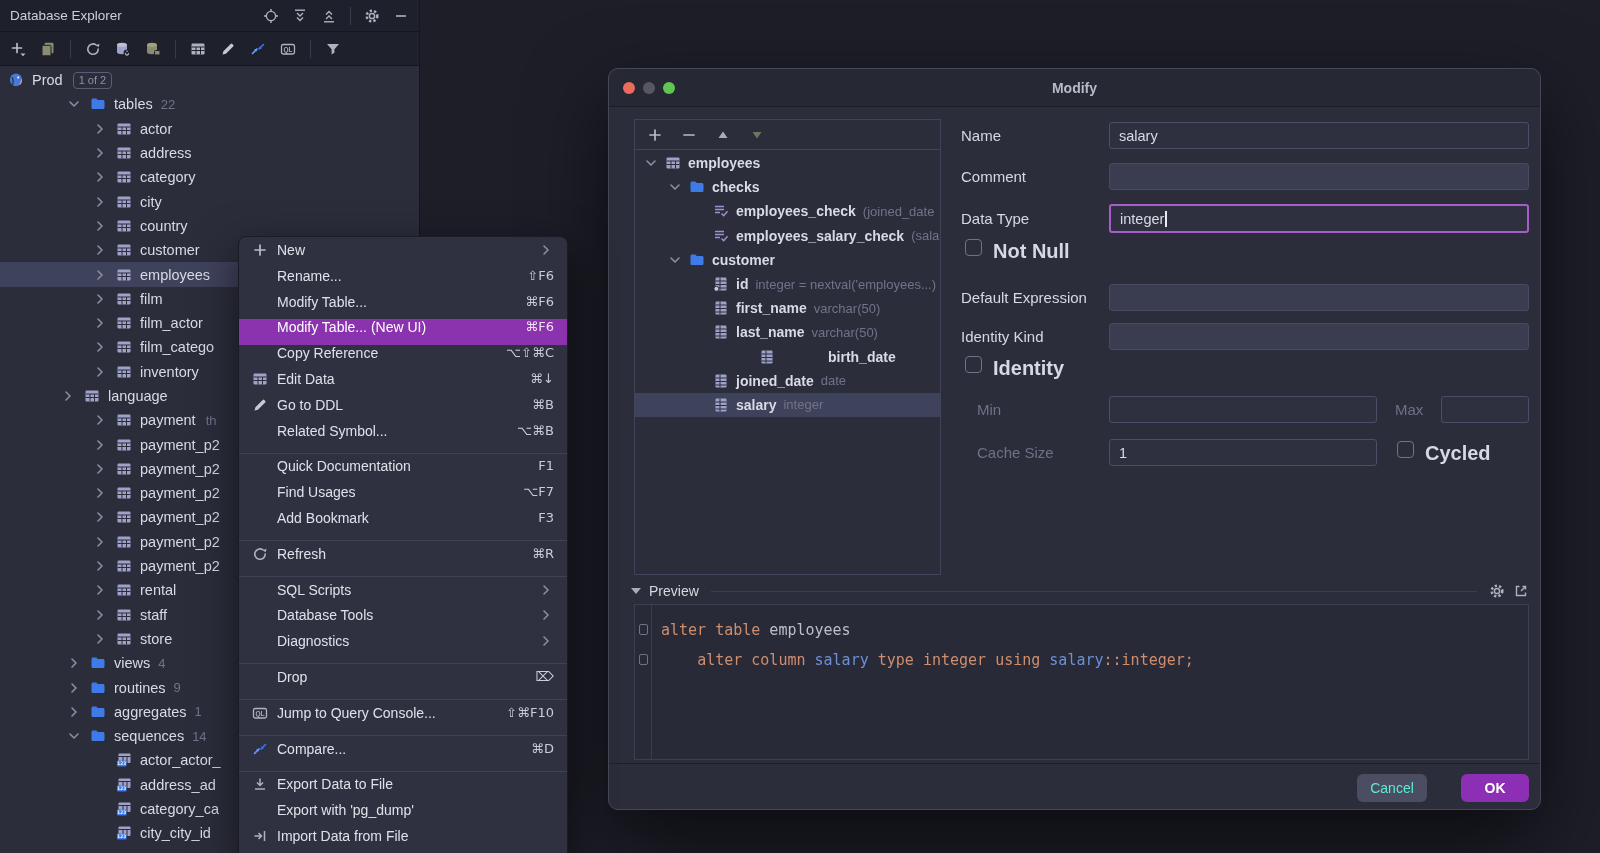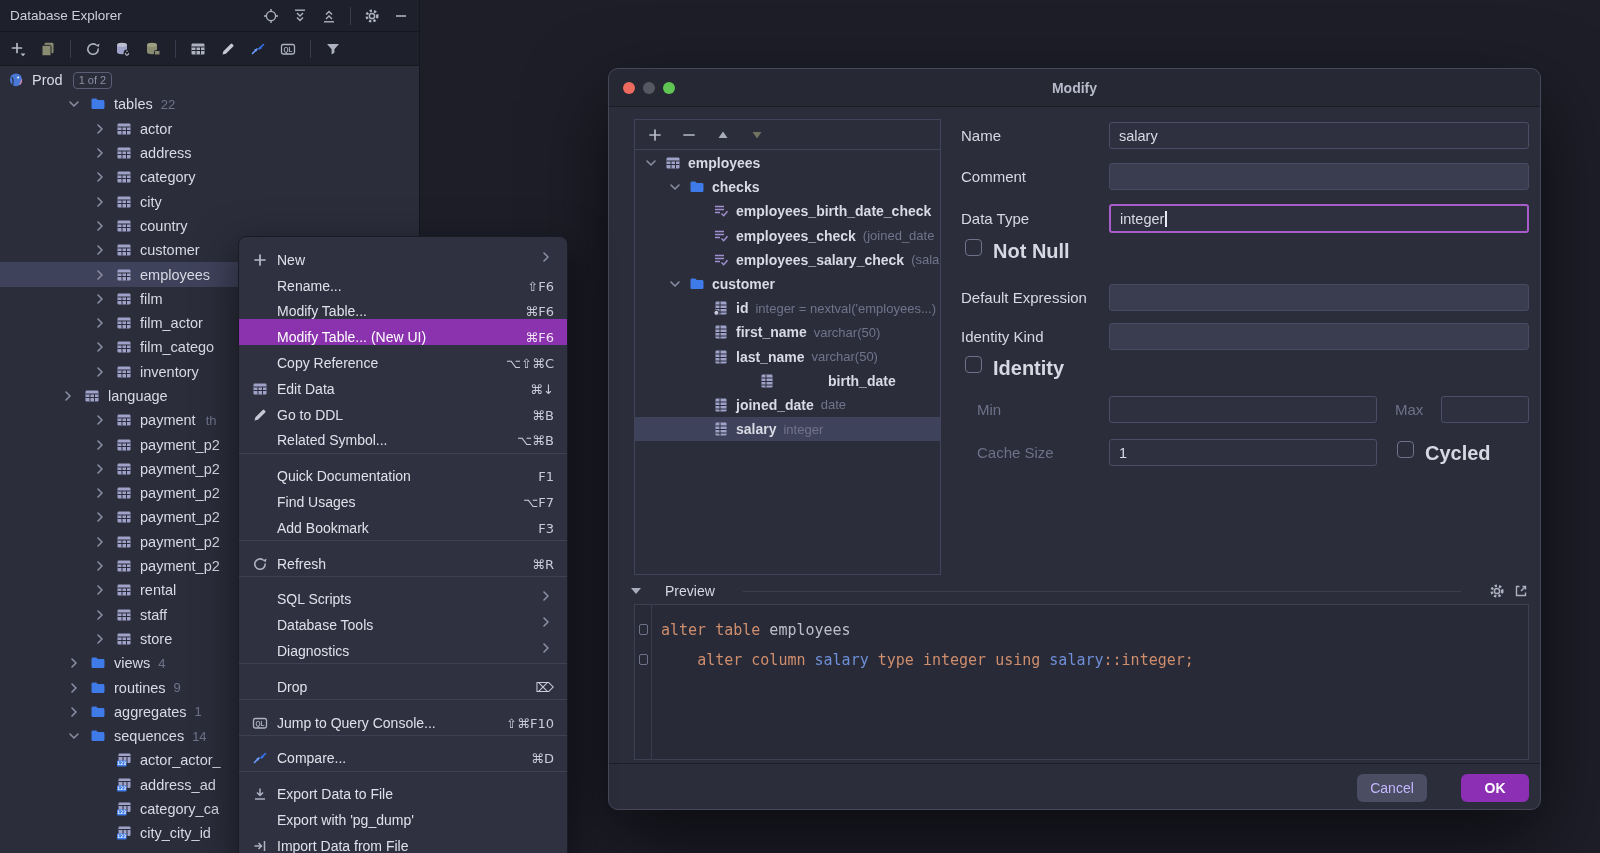--- a/index.html
+++ b/index.html
@@ -19,21 +19,21 @@
   .trow{height:24.3px;display:flex;align-items:center;color:#D8DAE4;font-size:14.5px;white-space:nowrap}
   .trow.selected{background:var(--selection,#3F425B)}
   .chevslot{width:24px;display:inline-flex;justify-content:flex-start;flex:none}
   .trow .ic{margin-right:8px}
   .cnt{color:#70748B;font-size:13px;margin-left:8px}
   .detail{color:#70748B;font-size:13px;margin-left:10px}
   .badge{margin-left:10px;border:1px solid #5A5D73;border-radius:4px;color:#8D90A5;font-size:11px;padding:0px 5px;line-height:15px}
 
   
   #context-menu{position:absolute;left:238px;top:236px;width:330px;background:var(--menu_bg,#2F3140);border:1px solid #1A1B24;border-radius:8px;box-shadow:0 14px 44px rgba(0,0,0,.55);padding:5px 0;z-index:30}
-  .mi{height:25.8px;display:flex;align-items:flex-end;padding:0 13px;color:#DFE1EA;font-size:14px;white-space:nowrap}
+  .mi{height:25.8px;display:flex;align-items:flex-start;padding:0 13px;color:#DFE1EA;font-size:14px;white-space:nowrap}
   .mi .mic{width:16px;height:16px;margin-right:9px;flex:none;display:inline-flex;align-items:center;justify-content:center}
   .mi.hl{background:var(--accent,#8B33AE);color:#FFFFFF}
   .mi .sc{margin-left:auto;color:#C9CBD8;font-family:"DejaVu Sans",sans-serif;font-size:13px}
   .mi.hl .sc{color:#F0E2F7}
   .mi .subarrow{margin-left:auto;color:#9DA0B2}
   .msep{height:1px;background:#3E4053;margin:4.5px 0}
 
   
   #dialog{position:absolute;left:608px;top:68px;width:933px;height:742px;background:var(--dialog_bg,#2B2D3B);border:1px solid #46485A;border-radius:10px;box-shadow:0 30px 80px rgba(0,0,0,.6);z-index:20}
   .titlebar{height:38px;background:var(--titlebar,#262834);border-bottom:1px solid #1B1C25;border-radius:10px 10px 0 0;display:flex;align-items:center;justify-content:center;position:relative}
@@ -56,37 +56,37 @@
   .flabel{position:absolute;color:#D6D8E2;font-size:15px}
   .flabel.dim{color:#6E7188}
   .finput{position:absolute;height:27px;border-radius:3px;display:flex;align-items:center;padding:0 9px;font-size:14.5px;color:#D8DAE4}
   .finput.outline{background:#2E3040;border:1px solid #4B4E66}
   .finput.filled{background:#3A3C4F;border:1px solid #474A61}
   .finput.focused{background:#2E3040;border:2px solid var(--focus_border,#A85CC9);height:29px}
   .caret{width:1.5px;height:16px;background:#E9EBF3;margin-left:1px}
   .cb{position:absolute;width:17px;height:17px;border:1.5px solid #6F7288;border-radius:4px;background:transparent}
   .cblabel{position:absolute;color:#D6D8E2;font-size:20px;font-weight:600}
 
-  .pv-head{position:absolute;left:22px;top:514px;width:898px;display:flex;align-items:center;gap:24px}
+  .pv-head{position:absolute;left:22px;top:514px;width:898px;display:flex;align-items:center;gap:8px}
   .pv-tri{width:0;height:0;border-left:5px solid transparent;border-right:5px solid transparent;border-top:6px solid #A9ACBB}
   .pv-label{color:#D6D8E2;font-size:14px}
   .pv-line{flex:1;height:1px;background:#3C3E50;margin:0 4px}
   .pv-icons{display:flex;gap:8px}
 
   .code-panel{position:absolute;left:25px;top:535px;width:895px;height:156px;background:#282A37;border:1px solid #3C3E52}
   .gutter{position:absolute;left:0;top:0;bottom:0;width:17px;border-right:1px solid #3A3C4E}
   .fold{position:absolute;left:4px;width:9px;height:11px;border:1px solid #6F7288;border-radius:2px}
   .codelines{position:absolute;left:26px;top:10px;right:4px;font-family:"DejaVu Sans Mono",monospace;font-size:15px;line-height:30px;white-space:pre;overflow:hidden}
   .tok-kw{color:var(--code_keyword,#CF8E6D)}
   .tok-id{color:var(--code_identifier,#6E8FD7)}
   .tok-pl{color:var(--code_plain,#BDBFC9)}
 
   .foot-sep{position:absolute;left:0;right:0;top:694px;height:1px;background:#1E1F29}
   .btn{position:absolute;top:705px;height:28px;border-radius:6px;display:flex;align-items:center;justify-content:center;font-size:14px;cursor:default}
-  .btn.cancel{left:748px;width:70px;background:#4B4D63;color:#c4b5fd}
+  .btn.cancel{left:748px;width:70px;background:#4B4D63;color:#5eead4}
   .btn.ok{left:852px;width:68px;background:var(--ok_button,#8D2FB4);color:#FFFFFF;font-weight:600}
 </style>
 </head>
 <body>
 
 <div id="stage">
 
   <div id="sidebar">
     <div class="panel-header">
       <span class="panel-title">Database Explorer</span>
@@ -858,30 +858,20 @@
             <span class="nm">checks</span>
           </div>
           <div class="dtrow" style="padding-left: 56px;">
             <span class="chevslot" style="width: 22px;"></span>
             <span class="ic">
               <svg width="16" height="16" viewBox="0 0 16 16" fill="none" xmlns="http://www.w3.org/2000/svg">
                 <path d="M2 3.5h9M2 6.5h9M2 9.5h5" stroke="#A18FD0" stroke-width="1.5"></path>
                 <path d="M8.5 10.5l2.2 2.2 3.8-4.4" stroke="#A18FD0" stroke-width="1.5"></path>
               </svg>
             </span>
-            <span class="nm">employees_birth_date_check</span>
-          </div>
-          <div class="dtrow" style="padding-left: 56px;">
-            <span class="chevslot" style="width: 22px;"></span>
-            <span class="ic">
-              <svg width="16" height="16" viewBox="0 0 16 16" fill="none" xmlns="http://www.w3.org/2000/svg">
-                <path d="M2 3.5h9M2 6.5h9M2 9.5h5" stroke="#A18FD0" stroke-width="1.5"></path>
-                <path d="M8.5 10.5l2.2 2.2 3.8-4.4" stroke="#A18FD0" stroke-width="1.5"></path>
-              </svg>
-            </span>
             <span class="nm">employees_check</span>
             <span class="detail">(joined_date</span>
           </div>
           <div class="dtrow" style="padding-left: 56px;">
             <span class="chevslot" style="width: 22px;"></span>
             <span class="ic">
               <svg width="16" height="16" viewBox="0 0 16 16" fill="none" xmlns="http://www.w3.org/2000/svg">
                 <path d="M2 3.5h9M2 6.5h9M2 9.5h5" stroke="#A18FD0" stroke-width="1.5"></path>
                 <path d="M8.5 10.5l2.2 2.2 3.8-4.4" stroke="#A18FD0" stroke-width="1.5"></path>
               </svg>

